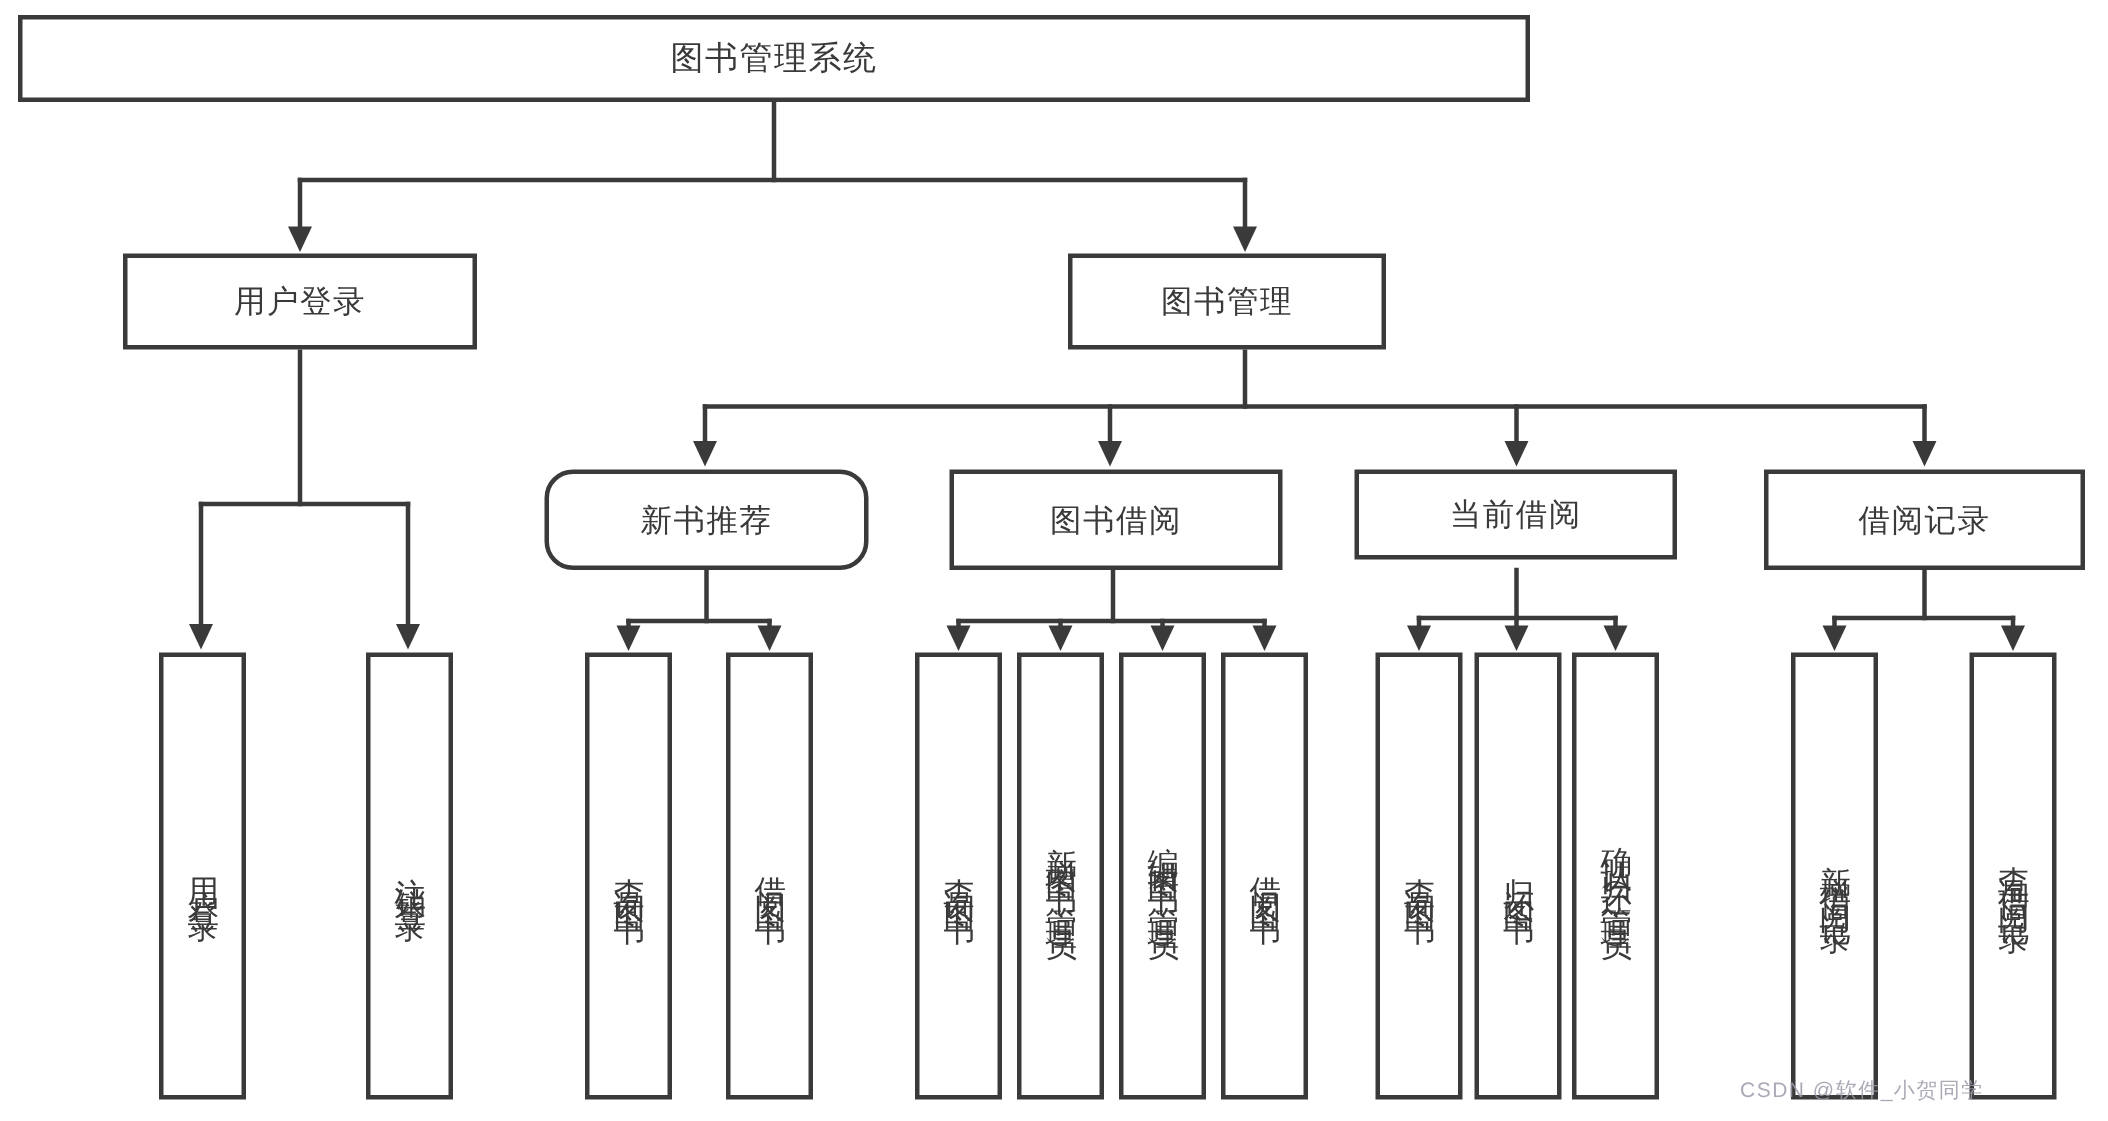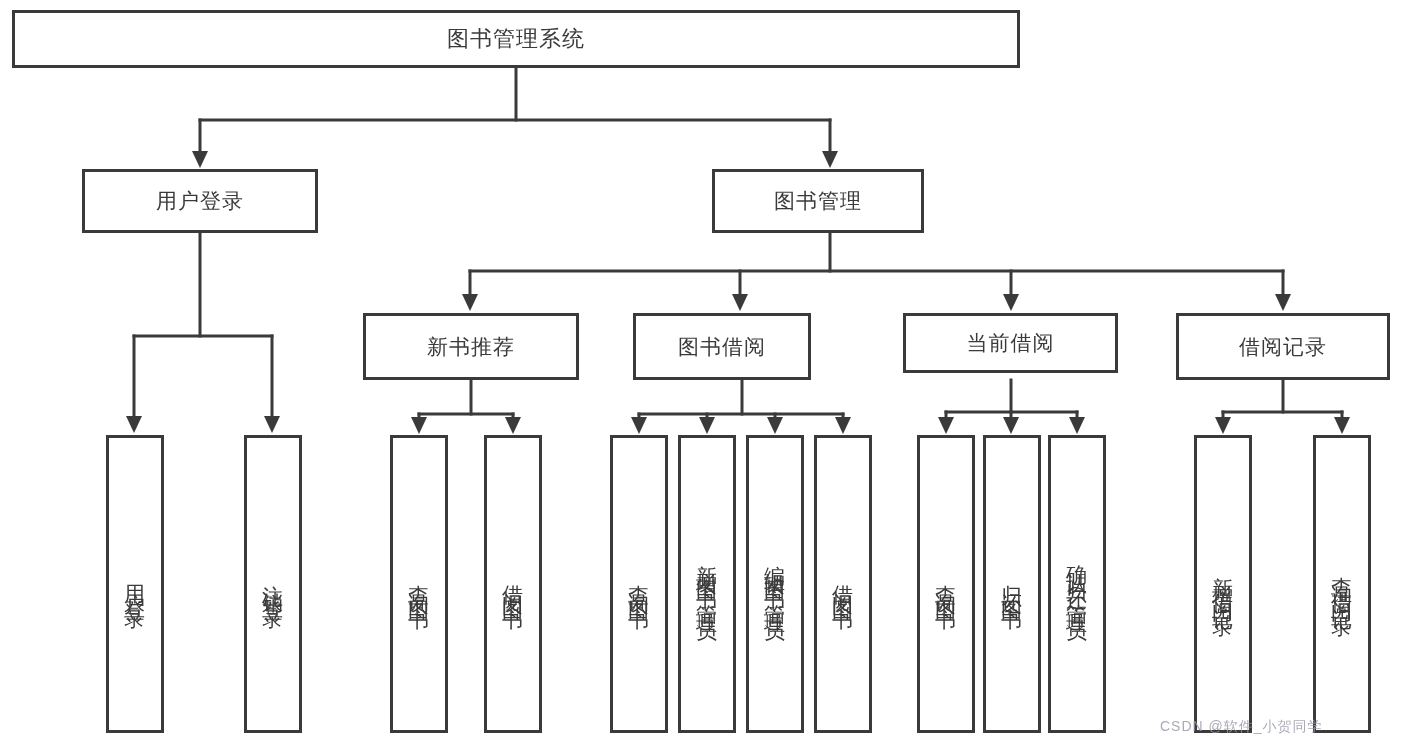--- a/index.html
+++ b/index.html
@@ -127,22 +127,22 @@
     <polygon points="1215,417 1231,417 1223,434" stroke="none"></polygon>
     <line x1="1342" y1="412" x2="1342" y2="425"></line>
     <polygon points="1334,417 1350,417 1342,434" stroke="none"></polygon>
   </svg>
 
   <div class="box" style="left:12px; top:10px; width:1008px; height:58px; font-size:22px;">图书管理系统</div>
 
   <div class="box" style="left:82px; top:169px; width:236px; height:64px;">用户登录</div>
   <div class="box" style="left:712px; top:169px; width:212px; height:64px;">图书管理</div>
 
-  <div class="box" style="left:363px; top:313px; width:216px; height:67px;">新书推荐</div>
-  <div class="box" style="left:633px; top:313px; width:178px; height:67px;">图书借阅</div>
+  <div class="box" style="left:363px; top:313px; width:216px; height:67px;border-radius:19px;">新书推荐</div>
+  <div class="box" style="left:633px; top:313px; width:222px; height:67px;">图书借阅</div>
   <div class="box" style="left:903px; top:313px; width:215px; height:60px;">当前借阅</div>
   <div class="box" style="left:1176px; top:313px; width:214px; height:67px;">借阅记录</div>
 
   <div class="vbox" style="left:106px;">
     <span>用户登录</span>
   </div>
   <div class="vbox" style="left:244px;">
     <span>注销登录</span>
   </div>
 

